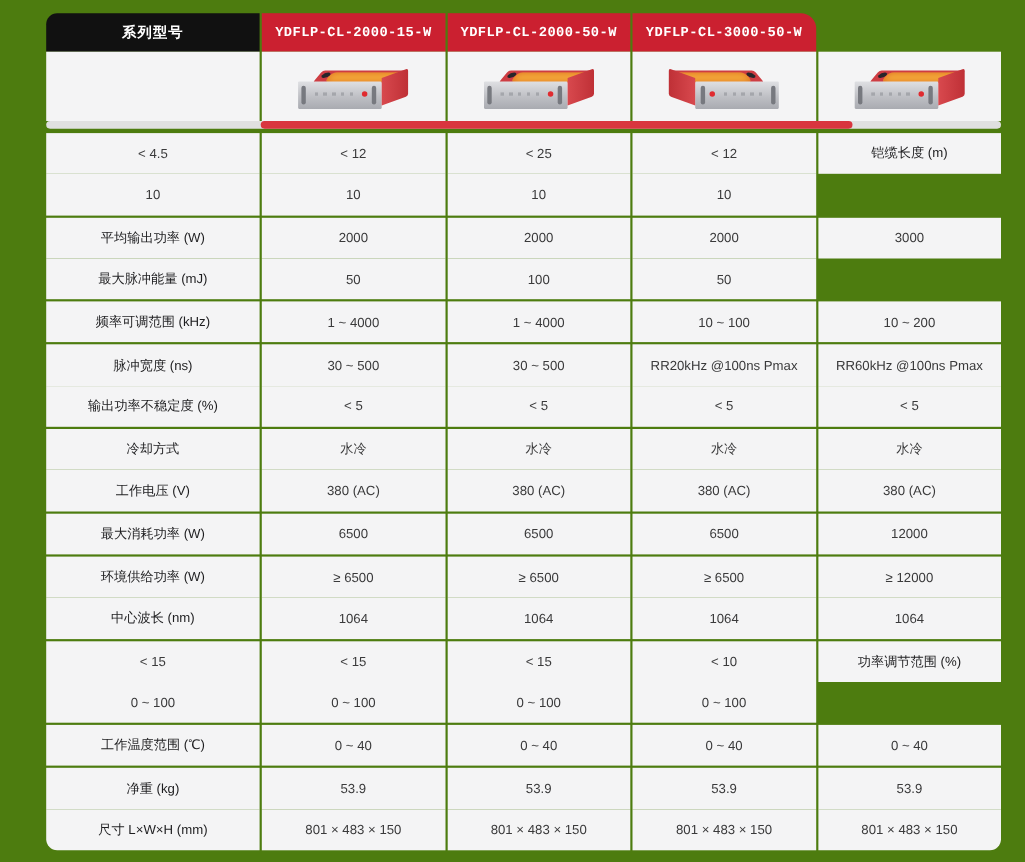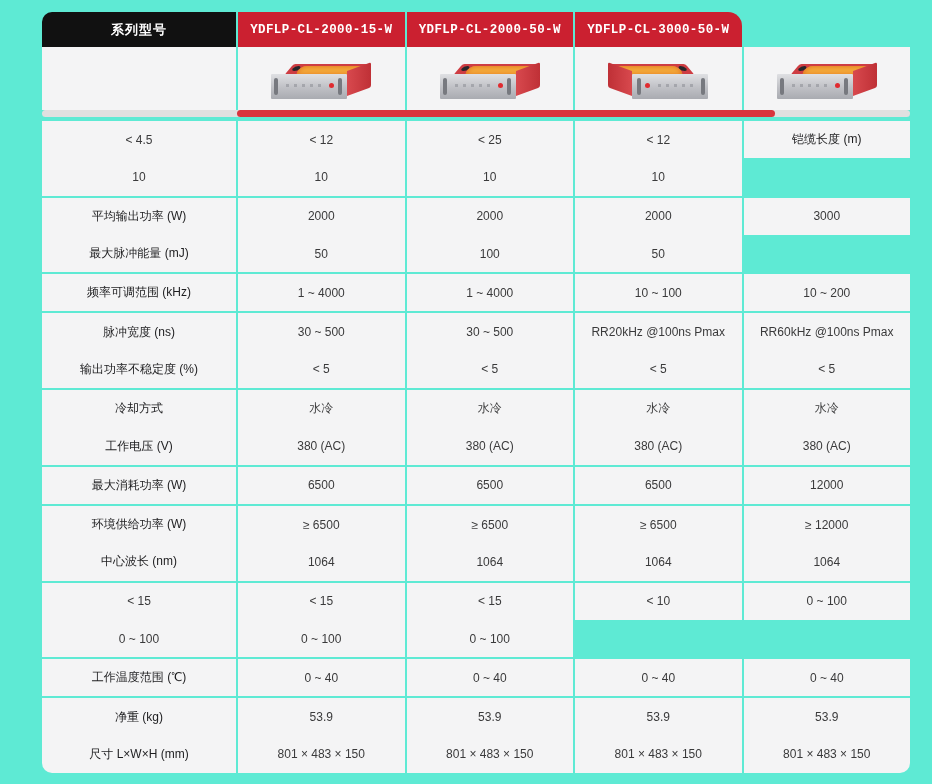--- a/index.html
+++ b/index.html
@@ -1,16 +1,16 @@
 <!DOCTYPE html>
 <html><head>
 <meta charset="utf-8">
 <style>
   html,body{margin:0;padding:0;background:#ffffff;}
-  .canvas{position:relative;width:932px;height:784px;background:#5eead4;overflow:hidden;
+  .canvas{position:relative;width:932px;height:784px;background:#4d7c0f;overflow:hidden;
           font-family:"Liberation Sans",sans-serif;-webkit-font-smoothing:antialiased;}
   .tbl{position:absolute;left:42px;top:12px;width:868px;}
   .grid{display:grid;grid-template-columns:194px repeat(4,1fr);column-gap:2px;}
 
   
   .hdr .cell{height:35px;display:flex;align-items:center;justify-content:center;}
   .hdr .series{background:#111111;color:#ffffff;font-size:13px;font-weight:600;border-radius:10px 0 0 0;letter-spacing:1px;}
   .hdr .model{background:#cb2030;color:#ffffff;font-size:12.5px;font-weight:700;letter-spacing:.4px;white-space:nowrap;font-family:Liberation Mono, monospace;}
   .hdr .model.last{border-radius:0 14px 0 0;}
 
@@ -242,20 +242,21 @@
         <div class="c">1064</div>
         <div class="c">1064</div>
         <div class="c">1064</div>
       </div>
 
       <div class="group">
         <div class="c">&lt; 15</div>
         <div class="c">&lt; 15</div>
         <div class="c">&lt; 15</div>
         <div class="c">&lt; 10</div>
+        <div class="c l">功率调节范围 (%)</div>
         <div class="c">0 ~ 100</div>
         <div class="c">0 ~ 100</div>
         <div class="c">0 ~ 100</div>
         <div class="c">0 ~ 100</div>
       </div>
 
       <div class="group">
         <div class="c l">工作温度范围 (℃)</div>
         <div class="c">0 ~ 40</div>
         <div class="c">0 ~ 40</div>

